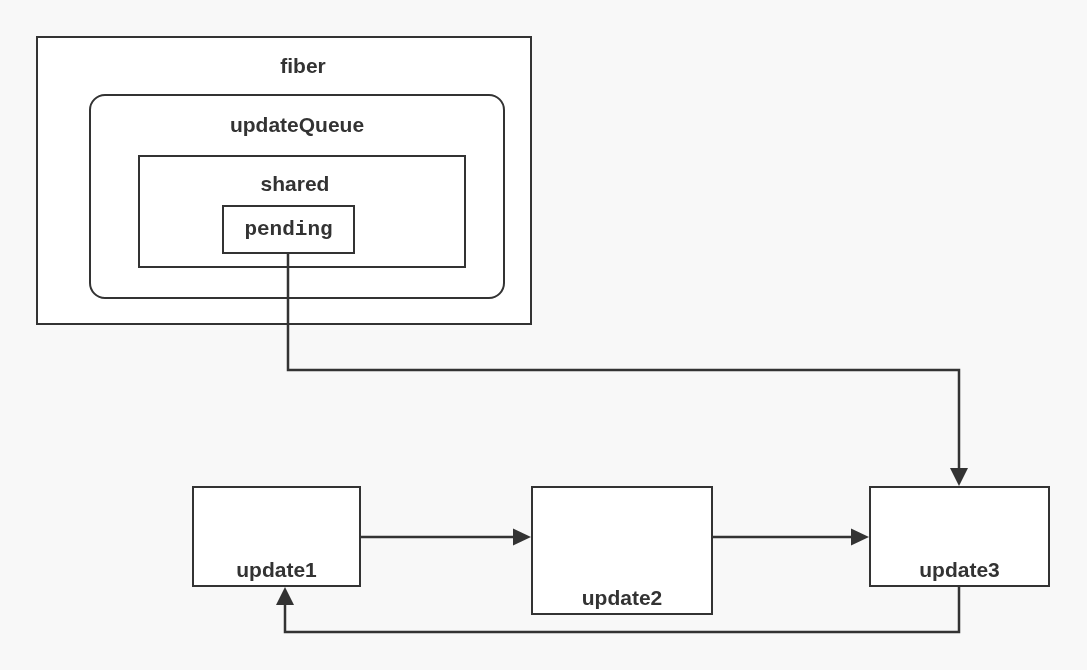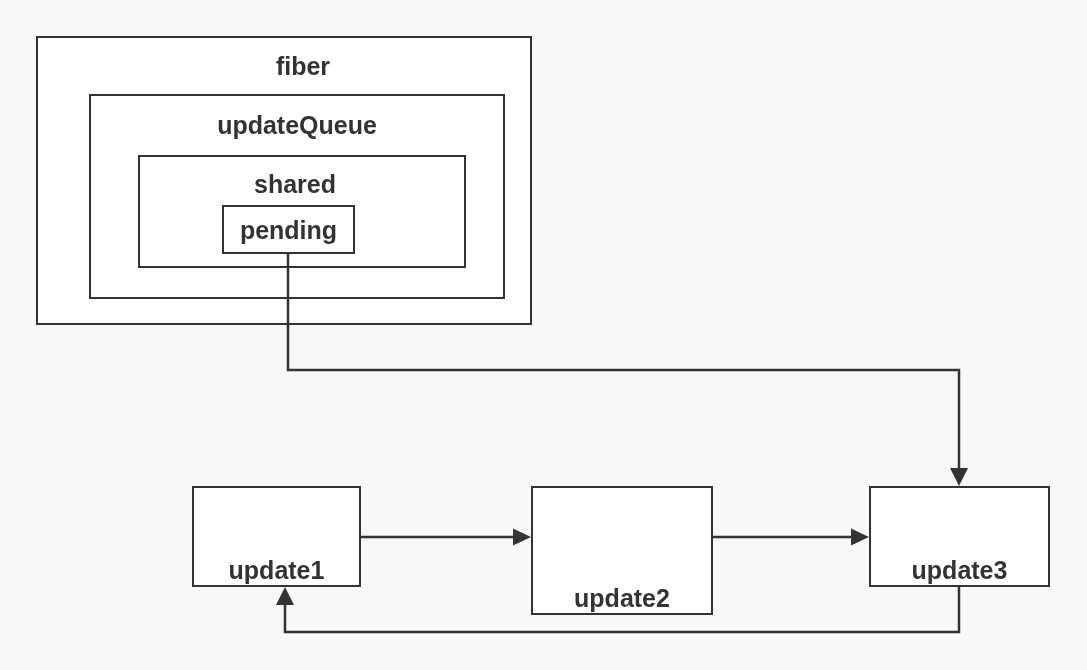--- a/index.html
+++ b/index.html
@@ -25,35 +25,35 @@
     position:absolute;
     background:var(--box-fill);
     border:2px solid var(--stroke);
   }
   .box-label{
     position:absolute;
     left:0;
     width:100%;
     text-align:center;
     font-weight:700;
-    font-size:25px;
+    font-size:21px;
     line-height:30px;
     color:var(--text);
     white-space:nowrap;
   }
   
   #box-fiber{left:36px;top:36px;width:496px;height:289px;}
   #label-fiber{top:13px;padding-left:38px;}
-  #box-update-queue{left:51px;top:56px;width:416px;height:205px;}
+  #box-update-queue{left:51px;top:56px;width:416px;height:205px;border-radius:16px;}
   #label-update-queue{top:14px;}
   #box-shared{left:47px;top:59px;width:328px;height:113px;}
   #label-shared{top:12px;padding-right:14px;}
   #box-pending{
     left:82px;top:48px;width:133px;height:49px;
-    display:flex;align-items:center;justify-content:center;
+    display:flex;align-items:center;justify-content:center;font-family:Liberation Mono, monospace;
   }
   #box-pending .box-label{position:static;width:auto;padding:0;}
   
   .node{
     display:flex;align-items:flex-end;justify-content:center;
   }
   .node .box-label{position:static;width:auto;}
   #node-update1{left:192px;top:486px;width:169px;height:101px;}
   #node-update2{left:531px;top:486px;width:182px;height:129px;}
   #node-update3{left:869px;top:486px;width:181px;height:101px;}

